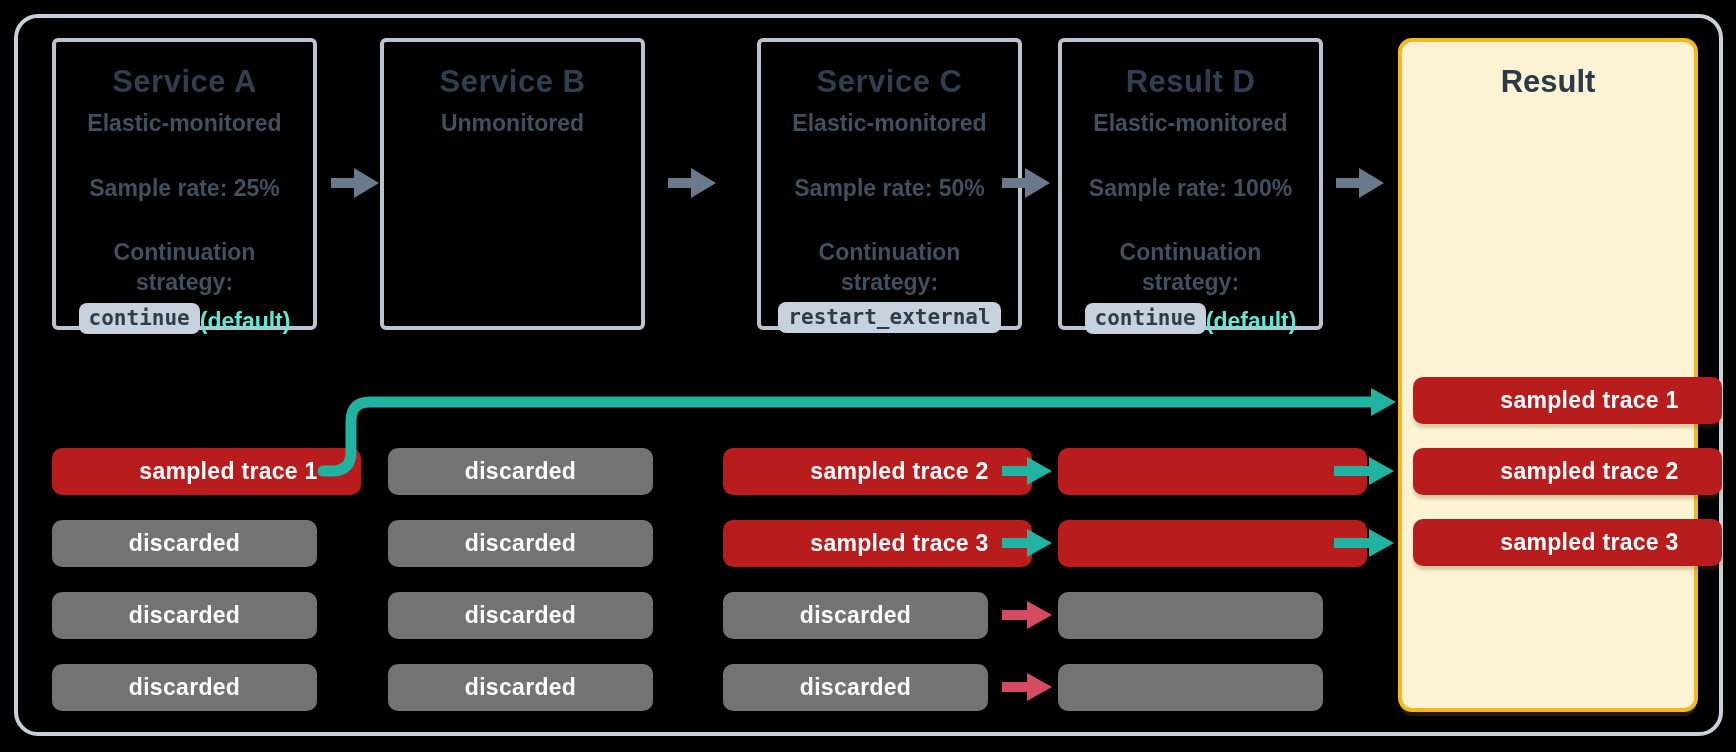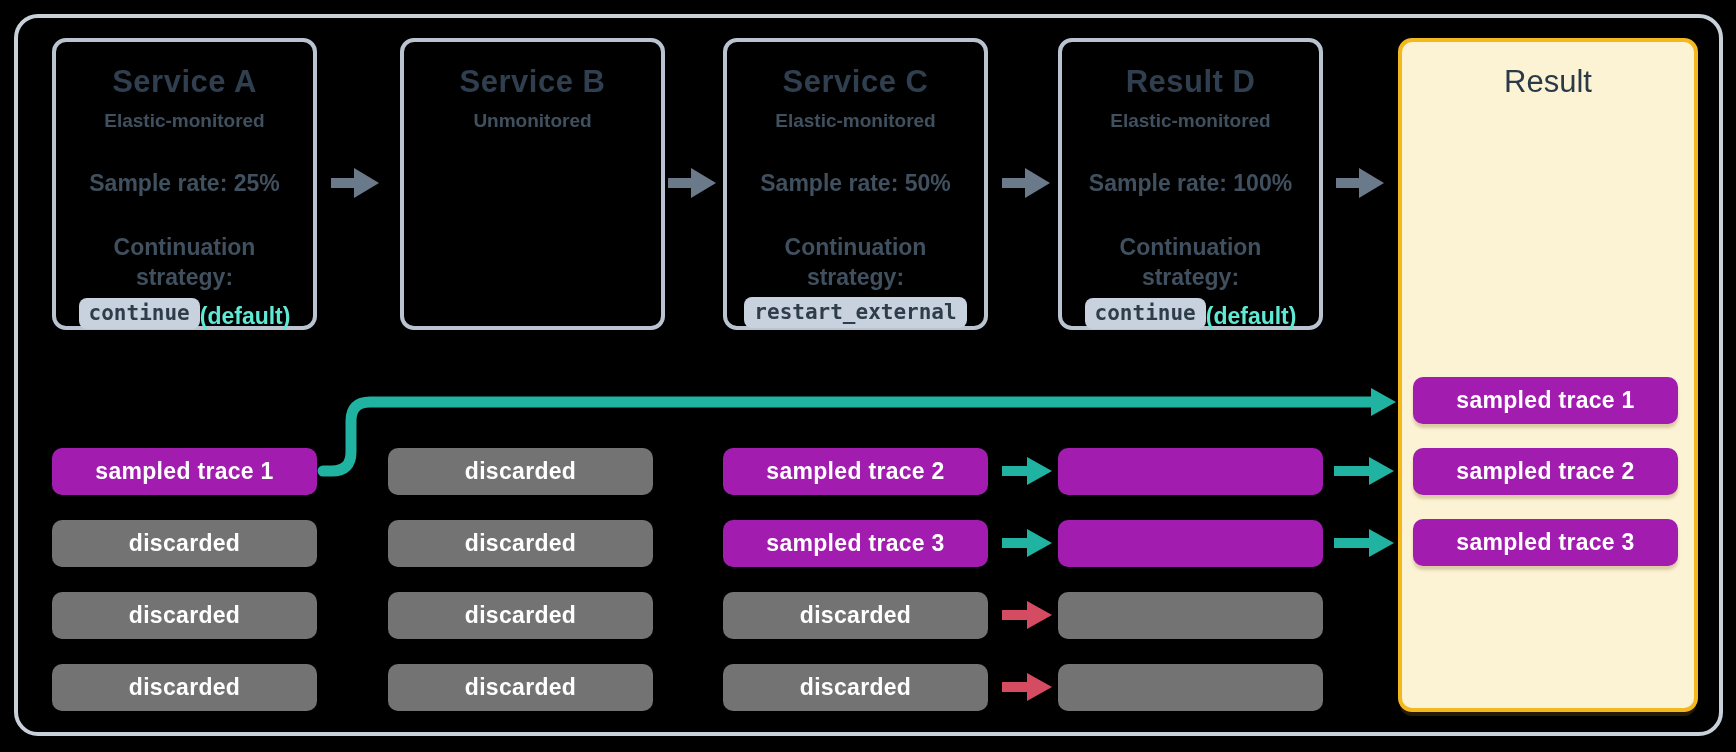--- a/index.html
+++ b/index.html
@@ -11,26 +11,26 @@
     position:relative;
   }
   .stage{position:absolute;left:0;top:0;width:1736px;height:752px;}
   .outer{
     position:absolute;left:14px;top:14px;width:1709px;height:722px;
     border:4px solid #C8D1DA;border-radius:24px;
     box-sizing:border-box;background:transparent;
   }
   .service-box{
     position:absolute;top:38px;width:265px;height:292px;
-    border:4px solid #B9C4D0;border-radius:14px;
+    border:4px solid #B9C4D0;border-radius:6px;
     box-sizing:border-box;background:transparent;
     text-align:center;padding-top:22px;
   }
   .svc-title{font-size:31px;font-weight:bold;color:#2F3F4F;letter-spacing:.5px;}
-  .svc-sub{margin-top:10px;font-size:19px;font-weight:600;color:#40505F;}
+  .svc-sub{margin-top:10px;font-size:23px;font-weight:600;color:#40505F;}
   .svc-rate{margin-top:38px;font-size:23px;font-weight:600;color:#40505F;}
   .svc-strategy{
     margin:36px auto 0;max-width:175px;
     font-size:23px;font-weight:600;color:#40505F;line-height:1.3;
   }
   .badge-row{
     margin-top:4px;display:flex;justify-content:center;align-items:center;
   }
   .code-badge{
     background:#C7D2DE;color:#2F3D4B;border-radius:8px;
@@ -38,28 +38,28 @@
     font-size:21px;font-weight:600;padding:3px 10px;line-height:1.2;
     white-space:nowrap;
   }
   .badge-note{font-size:23px;font-weight:600;color:#5eead4;white-space:nowrap;margin-top:6px;}
   .result-box{
     position:absolute;left:1398px;top:38px;width:300px;height:674px;
     background:#FCF2D4;border:4px solid #F2B81E;border-radius:14px;
     box-sizing:border-box;text-align:center;padding-top:22px;
     box-shadow:0 6px 0 -2px rgba(110,80,10,.35);
   }
-  .result-title{font-size:31px;font-weight:normal;color:#2A3A49;text-align:center;}
+  .result-title{font-size:31px;font-weight:bold;color:#2A3A49;text-align:center;}
   .trace{
     position:absolute;width:265px;height:47px;border-radius:10px;
     color:#fff;font-size:23px;font-weight:600;
     display:flex;align-items:center;justify-content:center;
     letter-spacing:.3px;
   }
-  .sampled{background:#a21caf;}
+  .sampled{background:#b91c1c;padding-left:44px;}
   .discarded{background:#737373;}
   .in-result{left:1413px;box-shadow:0 4px 3px rgba(120,90,20,.25);}
   svg.overlay{position:absolute;left:0;top:0;pointer-events:none;}
   .shaft-gray{stroke:#6B7A8A;stroke-width:10;fill:none;}
   .head-gray{fill:#6B7A8A;}
   .shaft-teal{stroke:#21B3A1;stroke-width:10;fill:none;}
   .head-teal{fill:#21B3A1;}
   .shaft-red{stroke:#D54B61;stroke-width:10;fill:none;}
   .head-red{fill:#D54B61;}
   .connector{stroke:#21B3A1;stroke-width:11;fill:none;stroke-linecap:round;}
@@ -75,26 +75,26 @@
     <div class="svc-title">Service A</div>
     <div class="svc-sub">Elastic-monitored</div>
     <div class="svc-rate">Sample rate: 25%</div>
     <div class="svc-strategy">Continuation strategy:</div>
     <div class="badge-row">
       <span class="code-badge">continue</span>
       <span class="badge-note">(default)</span>
     </div>
   </div>
 
-  <div class="service-box" style="left:400px;">
+  <div class="service-box" style="left:380px;">
     <div class="svc-title">Service B</div>
     <div class="svc-sub">Unmonitored</div>
   </div>
 
-  <div class="service-box" style="left:723px;">
+  <div class="service-box" style="left:757px;">
     <div class="svc-title">Service C</div>
     <div class="svc-sub">Elastic-monitored</div>
     <div class="svc-rate">Sample rate: 50%</div>
     <div class="svc-strategy">Continuation strategy:</div>
     <div class="badge-row">
       <span class="code-badge">restart_external</span>
     </div>
   </div>
 
   <div class="service-box" style="left:1058px;">

